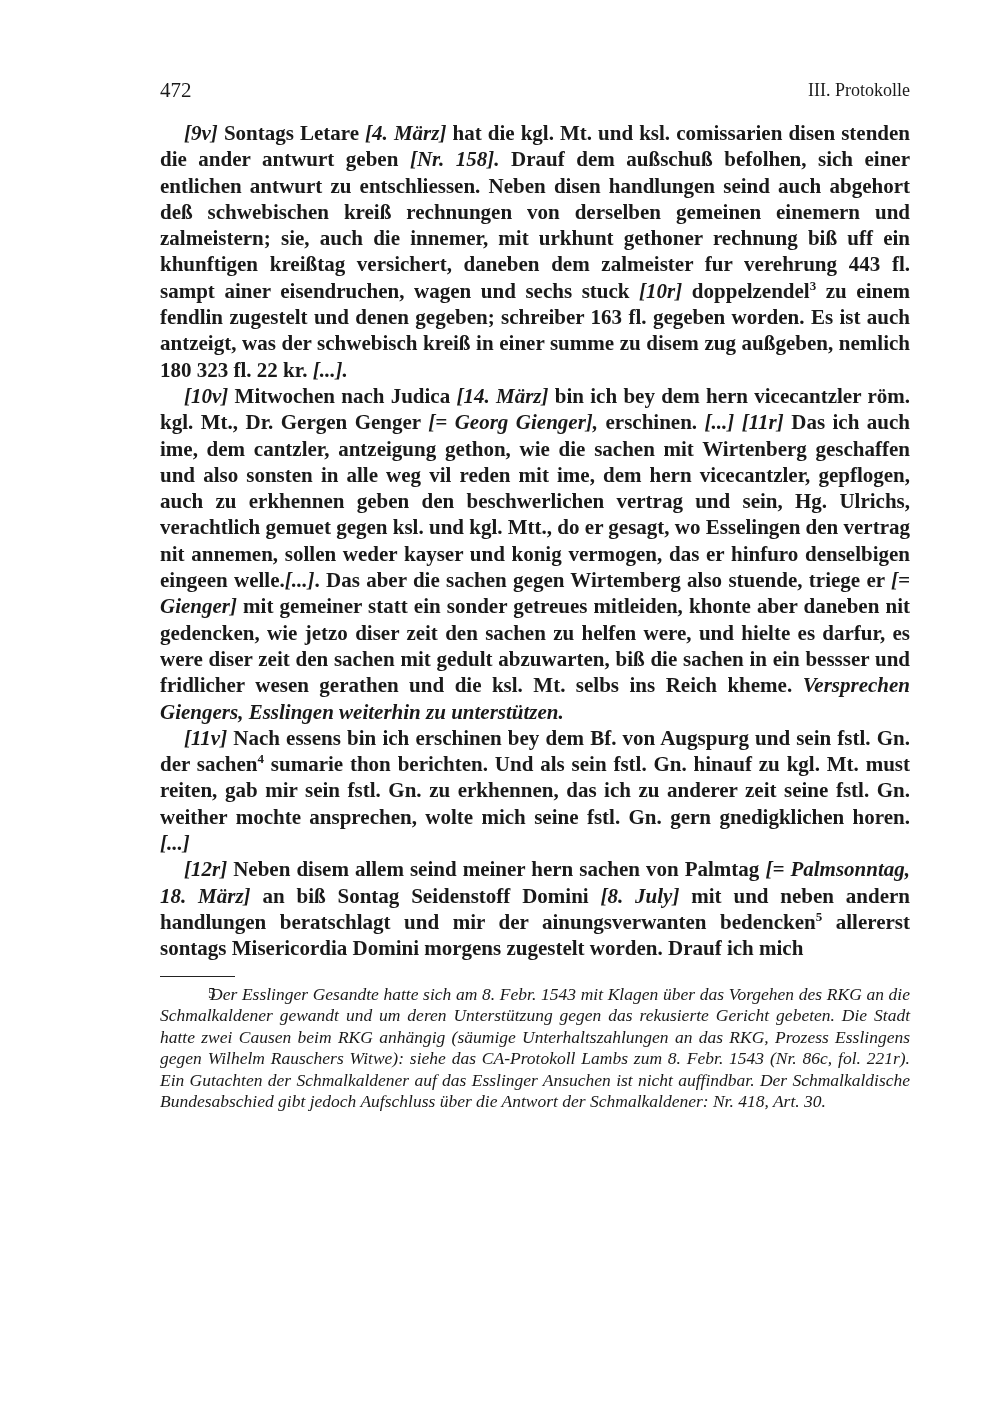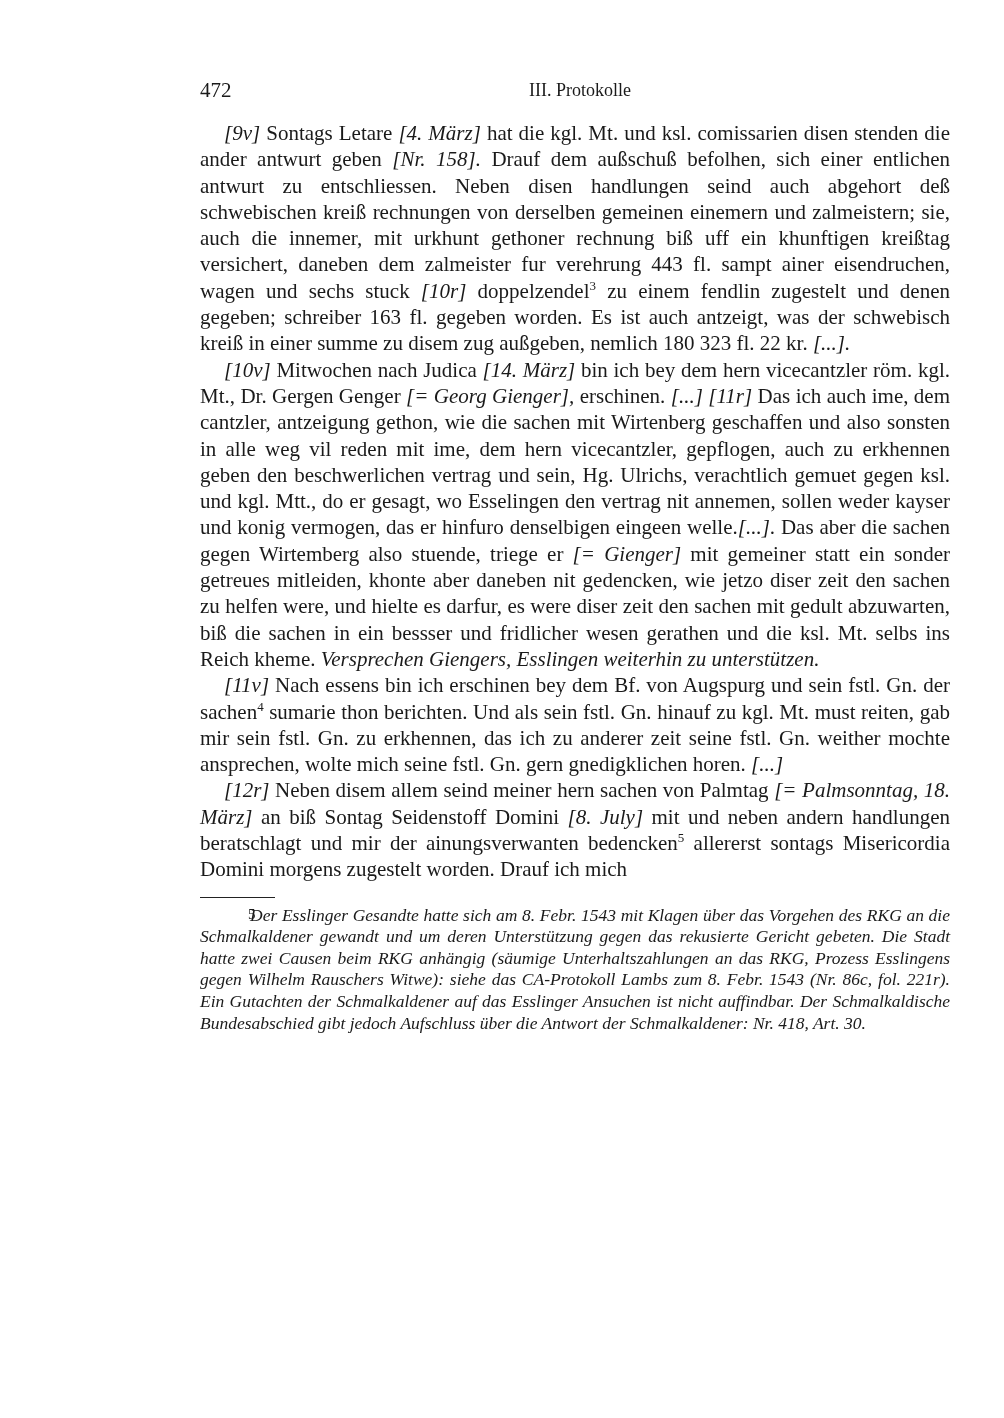--- a/index.html
+++ b/index.html
@@ -1,23 +1,23 @@
 <!DOCTYPE html>
 <html><head>
 <meta charset="utf-8">
 <style>
   html, body { margin: 0; padding: 0; background: #ffffff; }
   body { width: 1004px; height: 1418px; position: relative; overflow: hidden;
          font-family: "Liberation Serif", "DejaVu Serif", serif; color: #1a1a1a; }
-  .page { position: absolute; left: 160px; top: 78px; width: 750px; margin-left: 40px; }
+  .page { position: absolute; left: 160px; top: 78px; width: 750px; }
   .header { position: relative; height: 30px; font-size: 20px; }
   .page-num { position: absolute; left: 0; top: 0; font-size: 21px; }
-  .running-head { position: absolute; left: 10px; right: 0; text-align: center; top: 2px; font-size: 18px; }
+  .running-head { position: absolute; left: 10px; right: 0; text-align: right; top: 2px; font-size: 18px; }
   .body { margin-top: 12px; font-size: 21px; line-height: 26.3px; text-align: justify; hyphens: manual; }
-  .body p { margin: 0; text-indent: 24px; }
+  .body p { margin: 0; text-indent: 24px; font-weight: bold; }
   i { font-style: italic; }
   sup { font-size: 13px; line-height: 0; vertical-align: super; }
   .fn-rule { width: 75px; border-top: 1px solid #222; margin-top: 14px; margin-bottom: 6px; }
   .footnotes { font-size: 17.5px; line-height: 21.6px; font-style: italic; text-align: justify; }
   .footnotes .fn { margin: 0; text-indent: 24px; }
   .fn-num { font-style: normal; display: inline-block; width: 26px; font-size: 15px; vertical-align: 2px; }
 </style>
 </head>
 <body>
 

